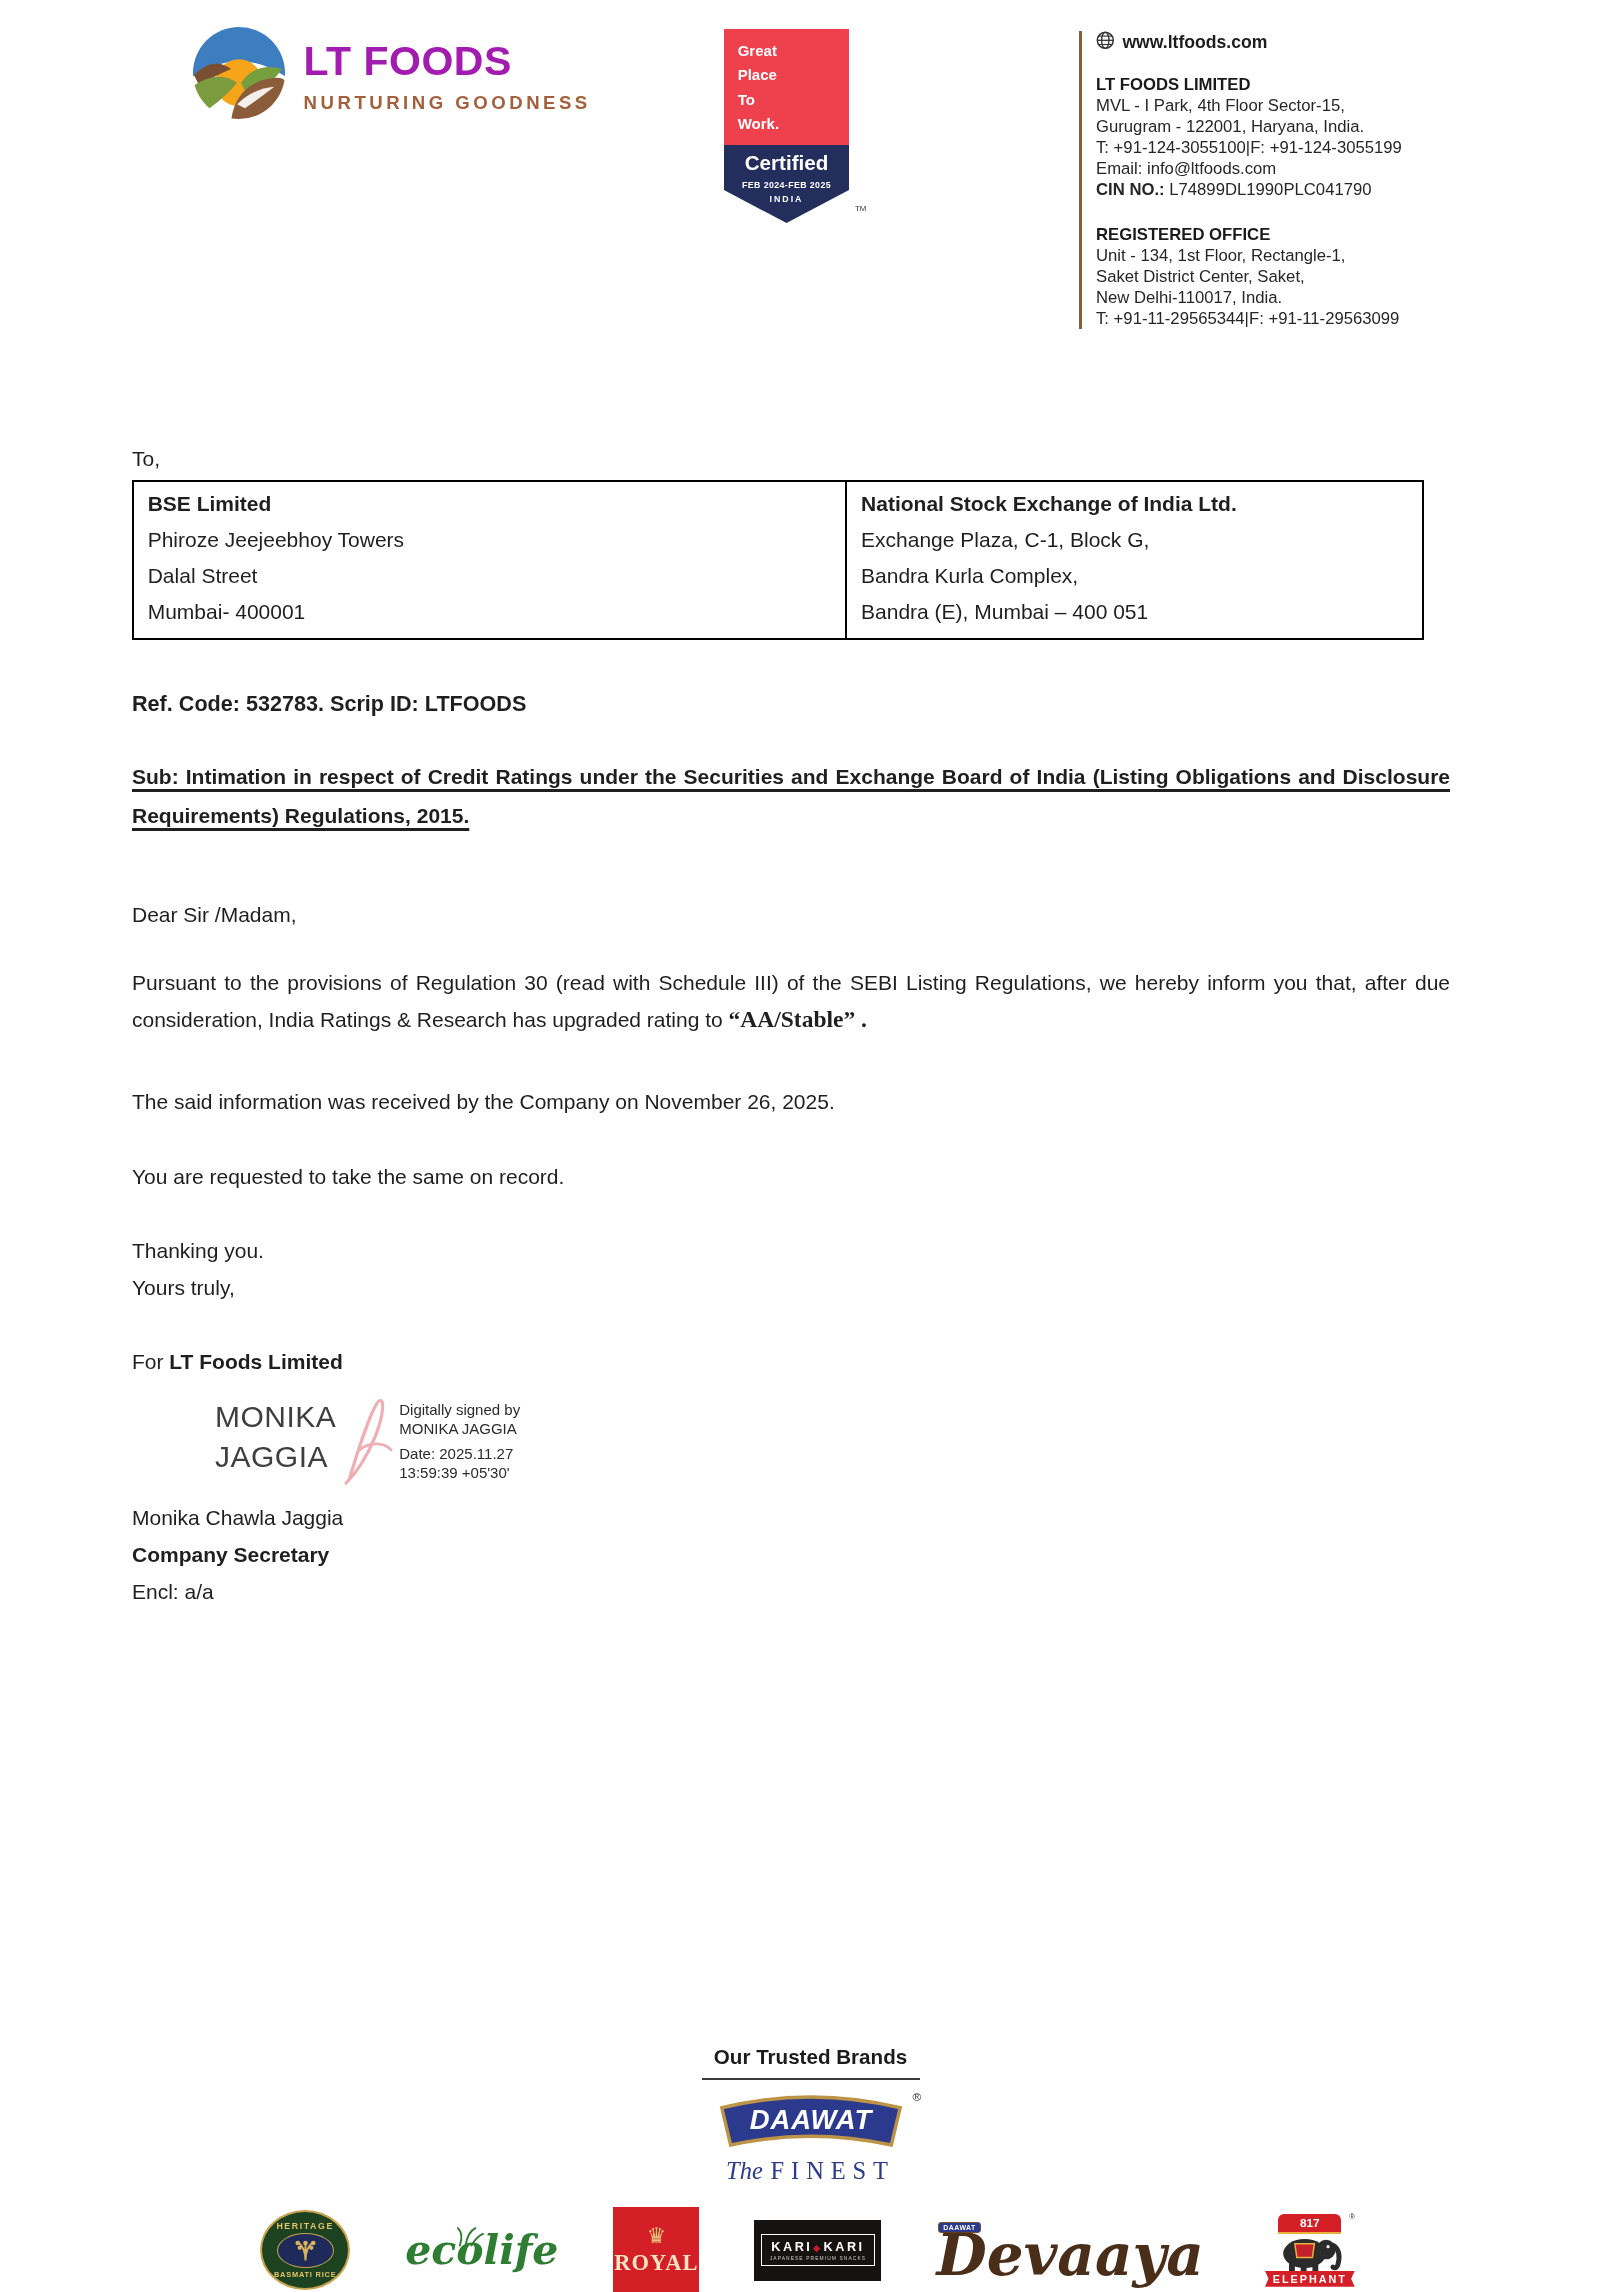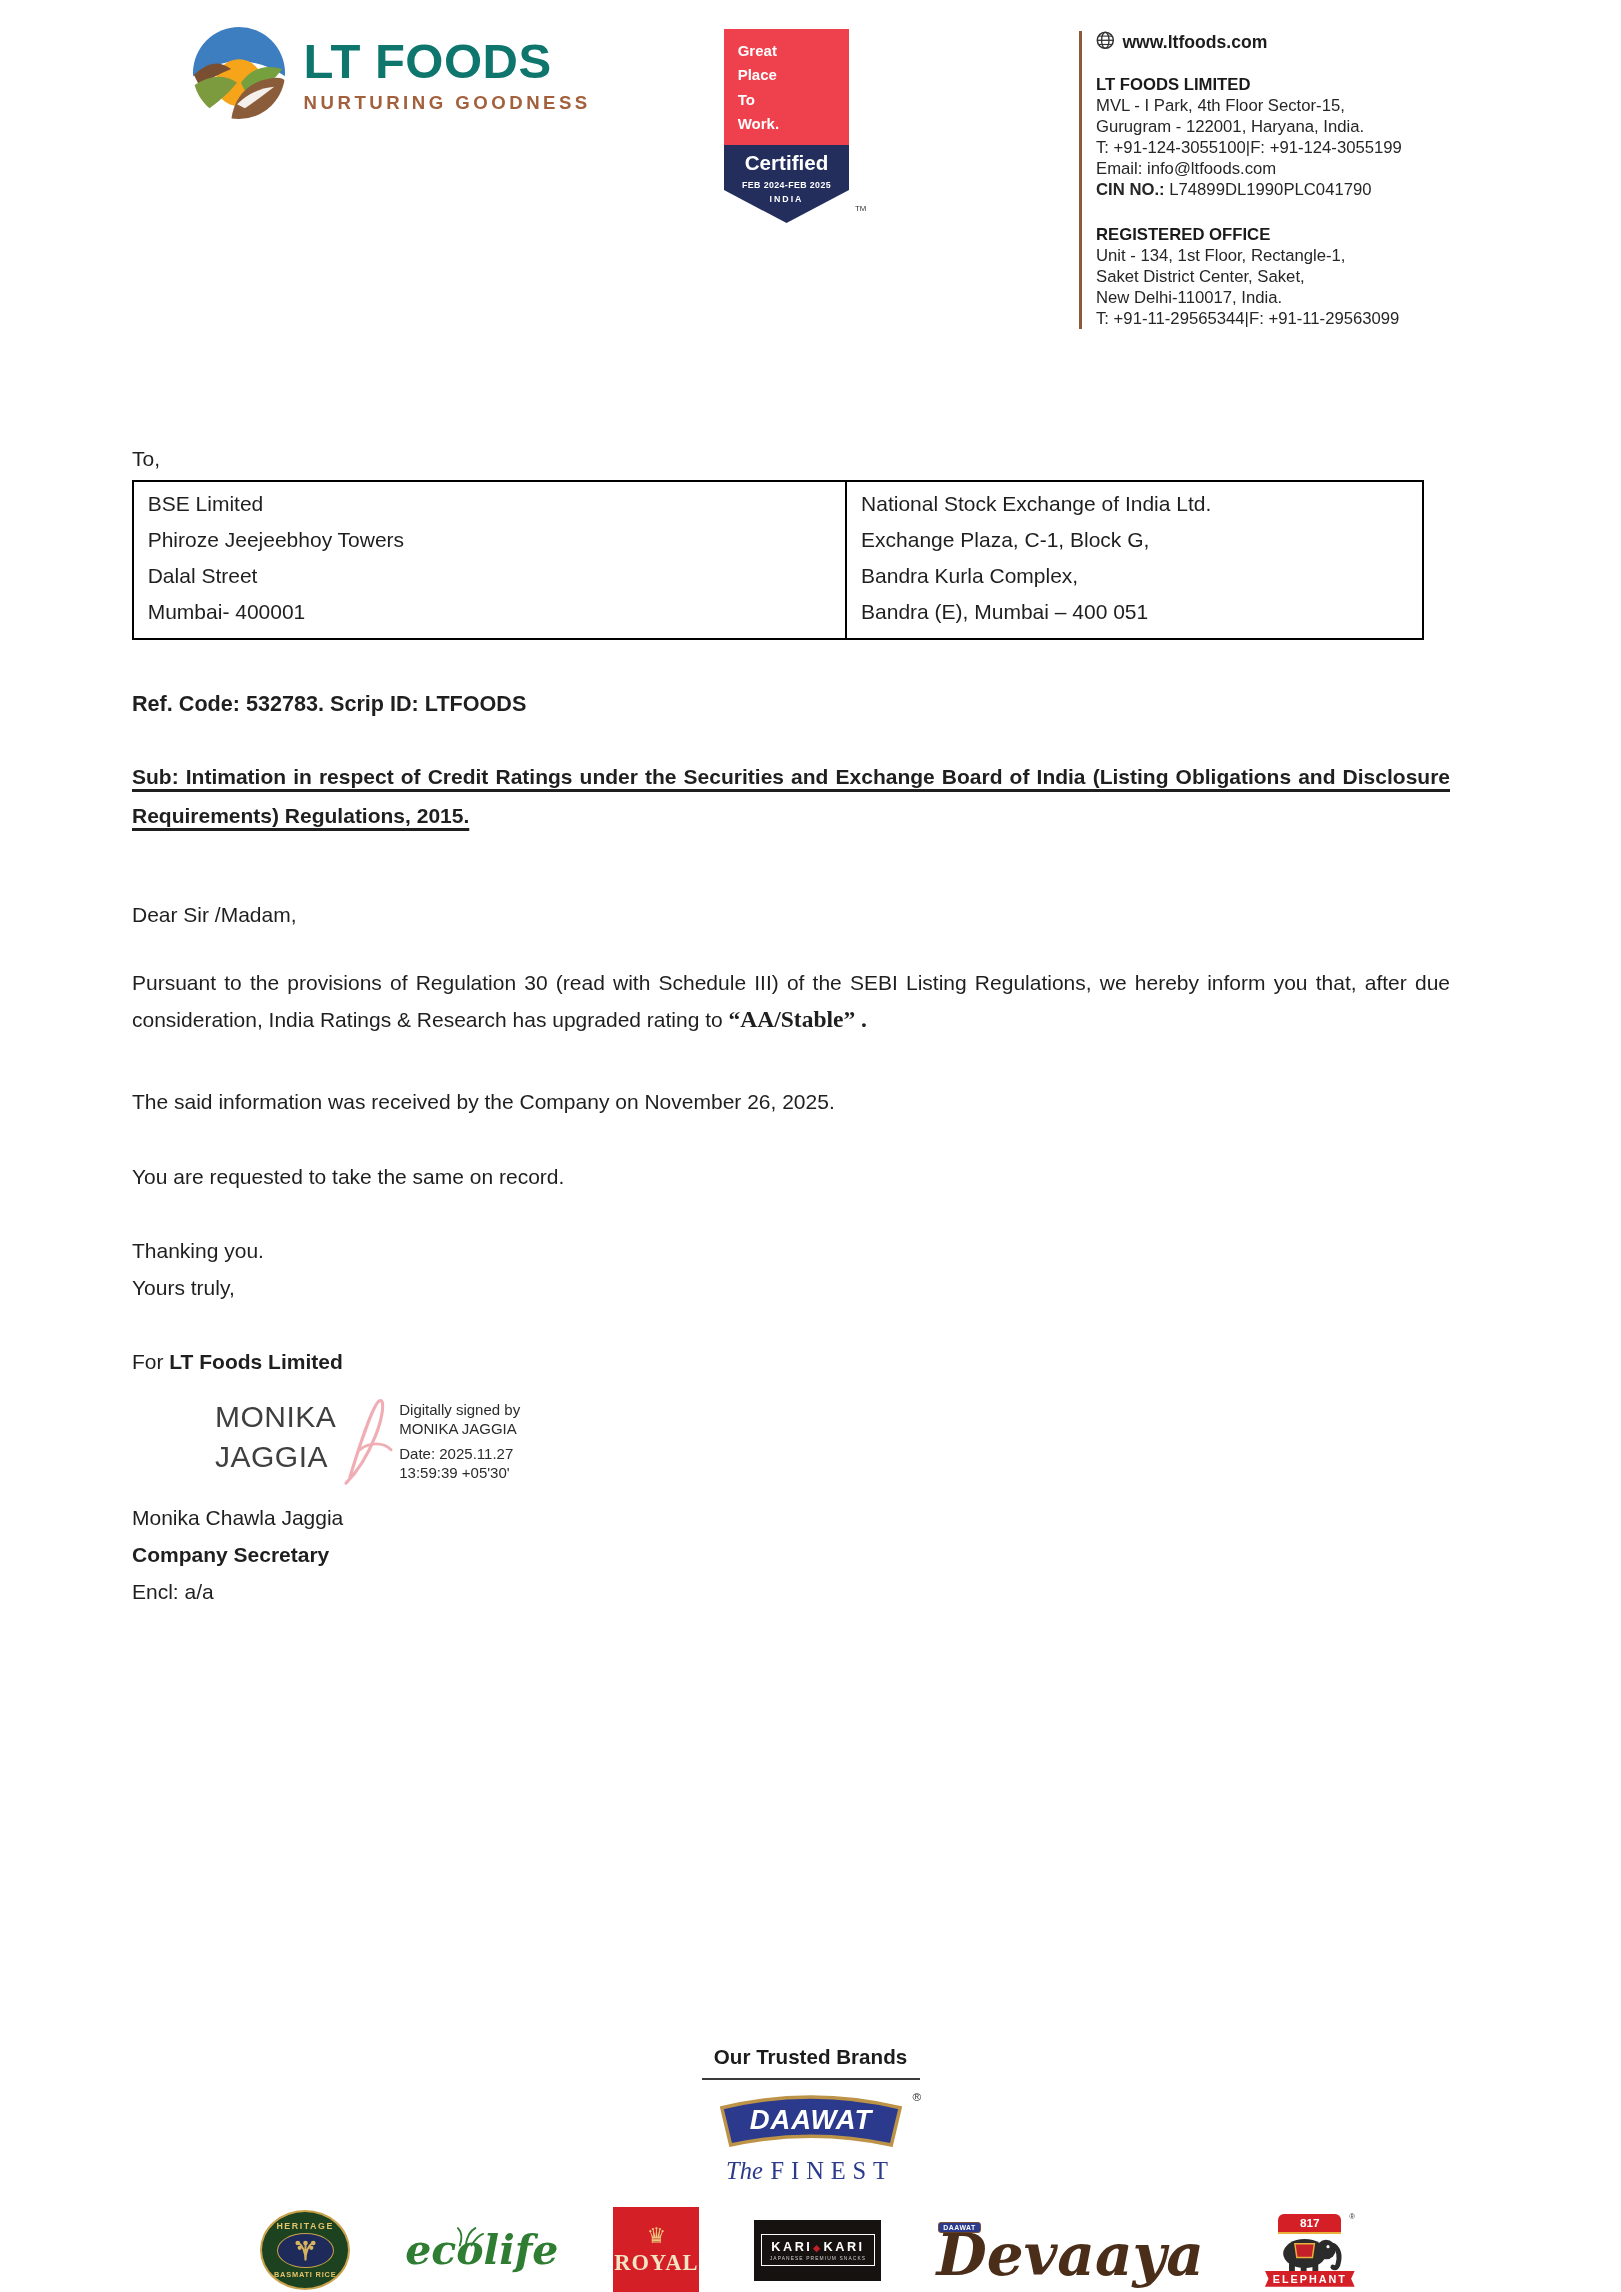--- a/index.html
+++ b/index.html
@@ -4,21 +4,21 @@
 <style>
   html,body { margin:0; padding:0; background:#ffffff; }
   .page {
     position:relative; width:1621px; height:2293px; background:#ffffff;
     font-family:"Liberation Sans", sans-serif; color:#212121; overflow:hidden;
   }
 
   
   .logo-group { position:absolute; left:192px; top:25.5px; display:flex; align-items:flex-start; }
   .logo-text { margin-left:17.6px; padding-top:9.8px; }
-  .logo-brand { font-size:49px; font-weight:700; color:#0f766e; line-height:53px; letter-spacing:0.5px; }
+  .logo-brand { font-size:41px; font-weight:700; color:#a21caf; line-height:53px; letter-spacing:0.5px; }
   .logo-tagline { font-size:18.6px; font-weight:600; color:#a2603c; letter-spacing:3.5px; margin-top:3.9px; }
 
   .gptw { position:absolute; left:724px; top:29px; width:125px; height:194px;
     clip-path:polygon(0 0,100% 0,100% 83%,50% 100%,0 83%); background:#232e5d; }
   .gptw-red { background:#ee404d; height:116px; padding:9.8px 0 0 13.7px; box-sizing:border-box; }
   .gptw-line { color:#fff; font-weight:700; font-size:15px; line-height:24.5px; }
   .gptw-cert { color:#fff; font-weight:700; font-size:20.6px; text-align:center; margin-top:5.9px; }
   .gptw-period { color:#fff; font-weight:700; font-size:8.8px; text-align:center; margin-top:4.9px; letter-spacing:0.4px; }
   .gptw-region { color:#fff; font-weight:700; font-size:8.8px; text-align:center; margin-top:3.9px; letter-spacing:2px; }
   .gptw-tm { position:absolute; left:855px; top:204px; font-size:7.8px; color:#333; }
@@ -33,21 +33,21 @@
   
   .main { position:absolute; left:132px; top:397px; width:1318px; font-size:21px; line-height:37px; color:#1f1f1f; }
   .ref-row { position:relative; font-weight:700; font-size:21.6px; height:37px; }
   .date { position:absolute; left:1004px; top:0; }
   .to-line { margin-top:43px; }
 
   table.recipients { border-collapse:collapse; margin-top:2.9px; table-layout:fixed; }
   table.recipients td { border:2.5px solid #000; vertical-align:top; padding:3.9px 13.7px 7.8px; line-height:36px; }
   td.cell-bse { width:684px; }
   td.cell-nse { width:547px; }
-  .recipient-name { font-weight:400; }
+  .recipient-name { font-weight:700; }
 
   .ref-code { margin-top:45px; font-weight:700; font-size:21.6px; }
   .subject { margin-top:35px; font-weight:700; text-align:justify; line-height:39px;
     text-decoration:underline; text-decoration-thickness:2.5px; text-underline-offset:4.9px; }
   .salutation { margin-top:61px; }
   .para1 { margin-top:31px; text-align:justify; }
   .rating { font-family:"Liberation Serif", serif; font-weight:700; font-size:23.5px; }
   .para2 { margin-top:45px; }
   .para3 { margin-top:38px; }
   .closing { margin-top:37px; }

